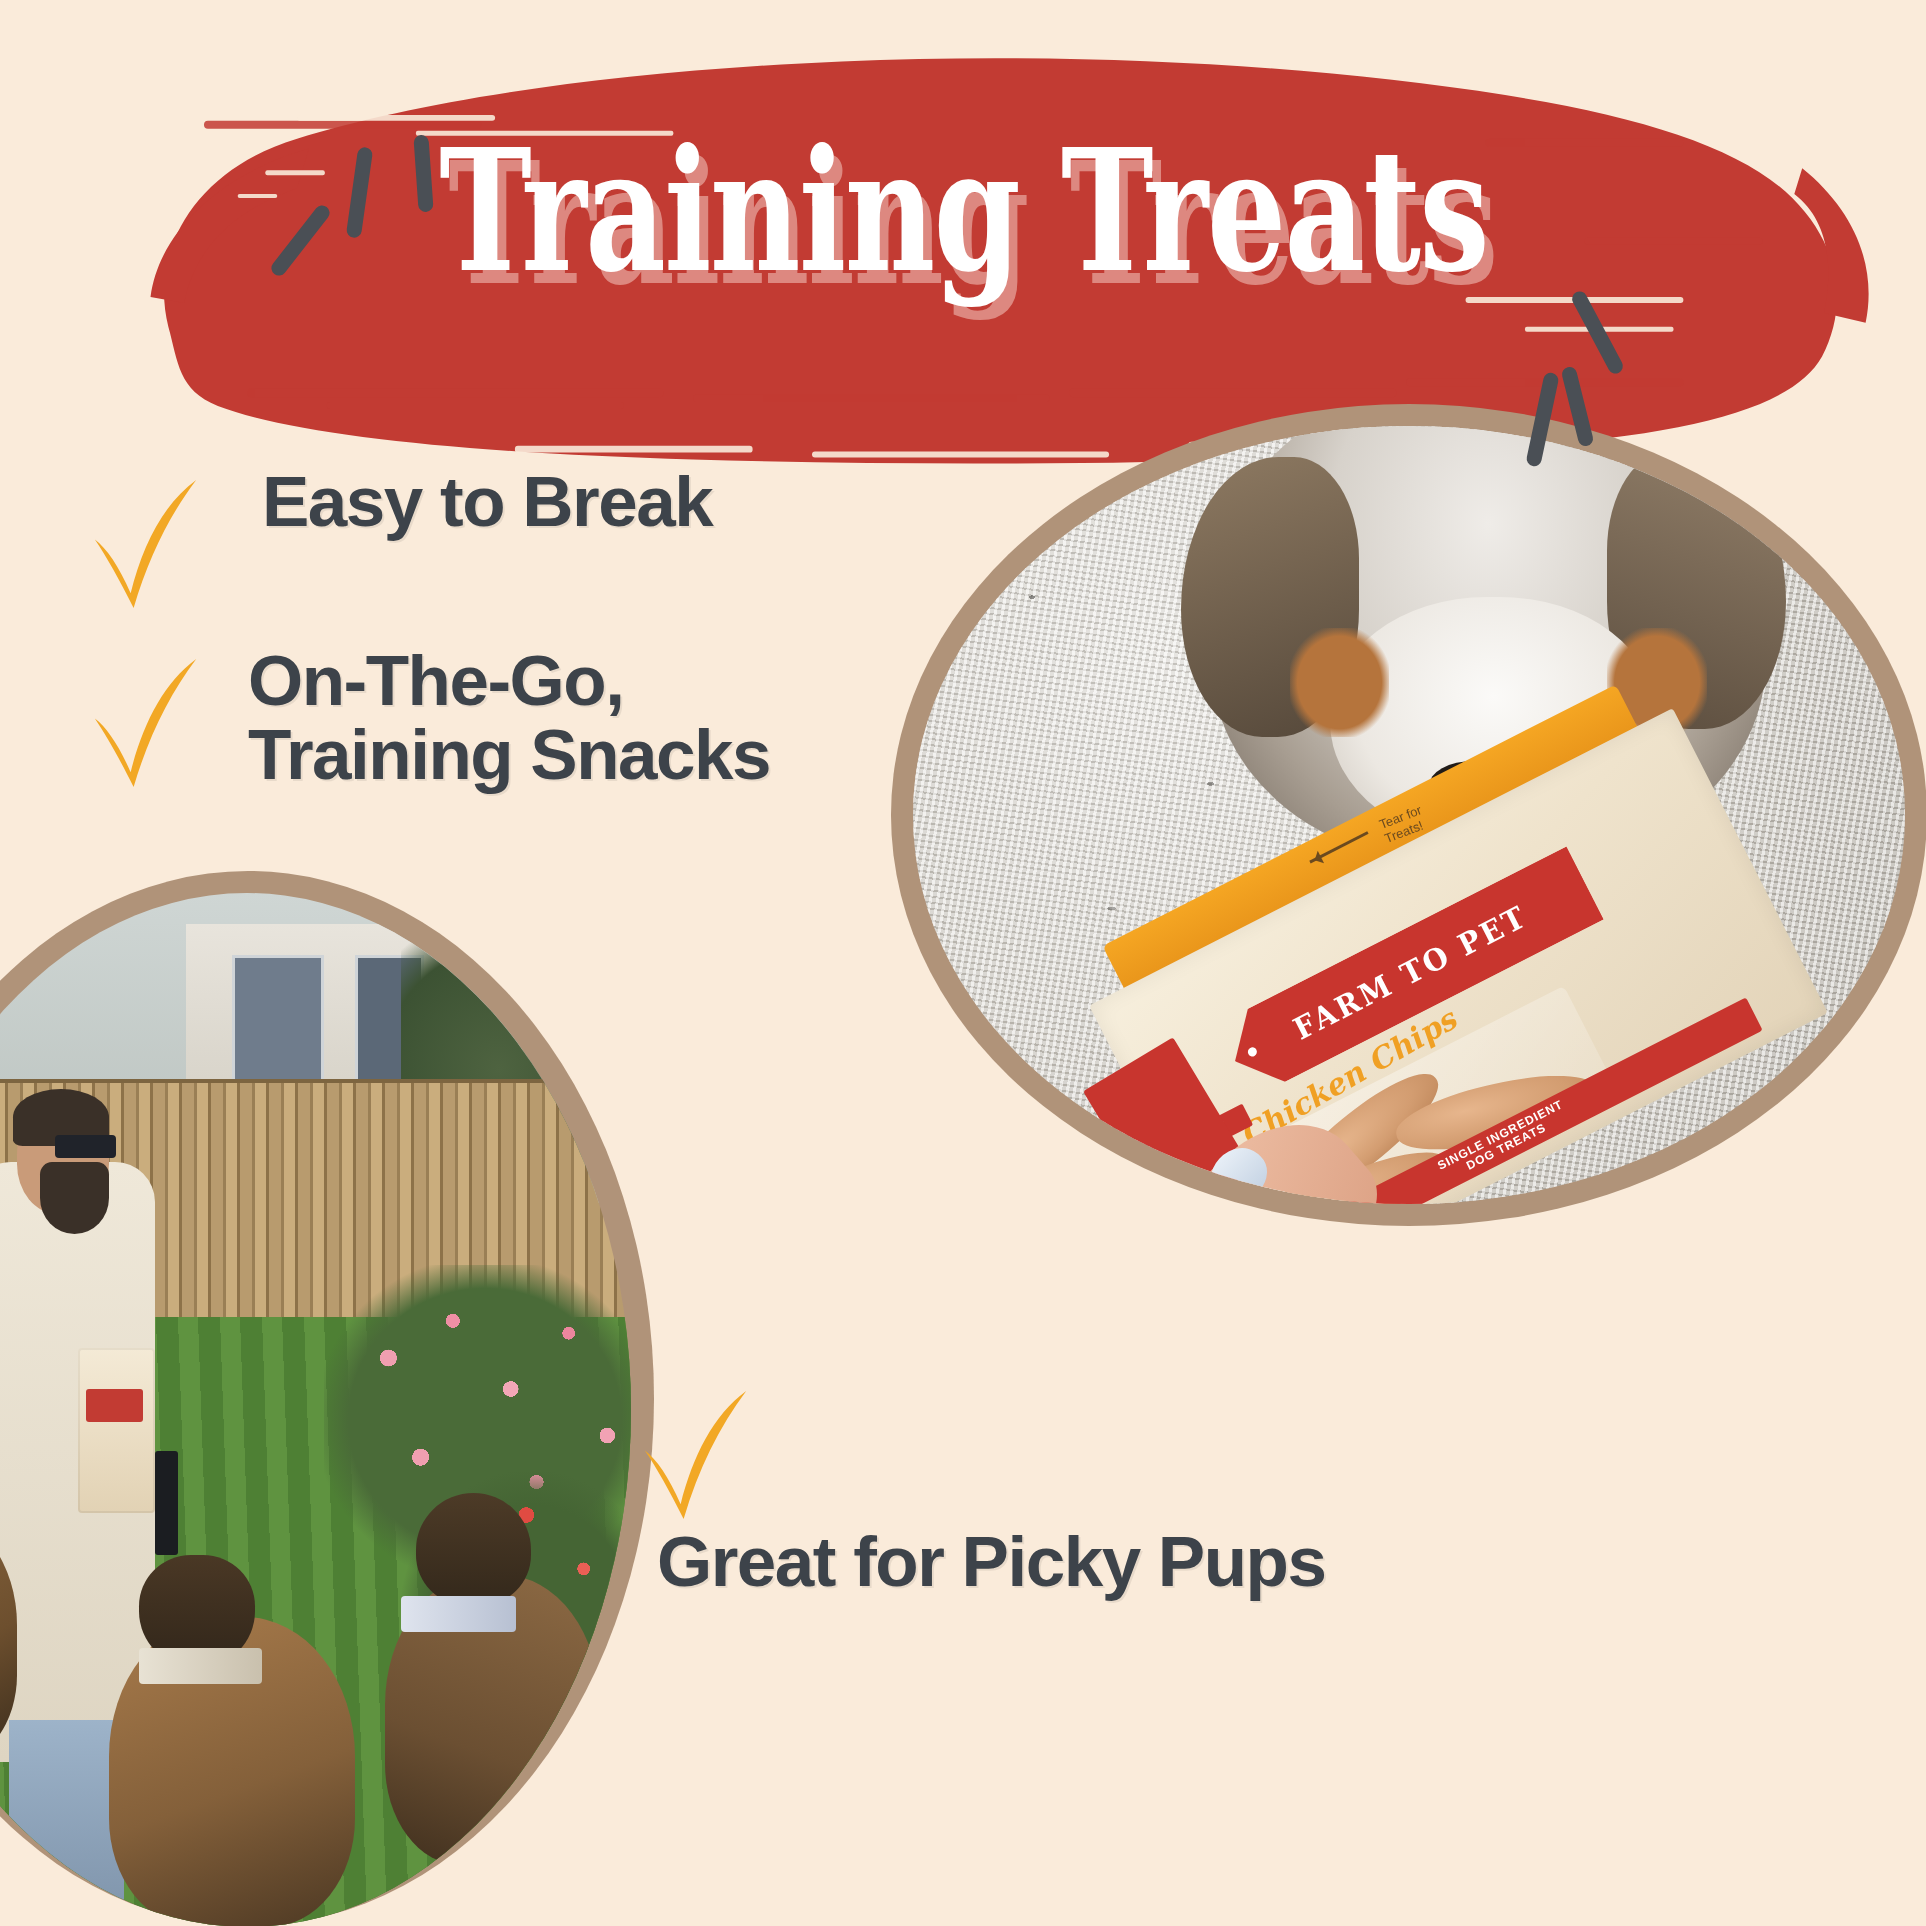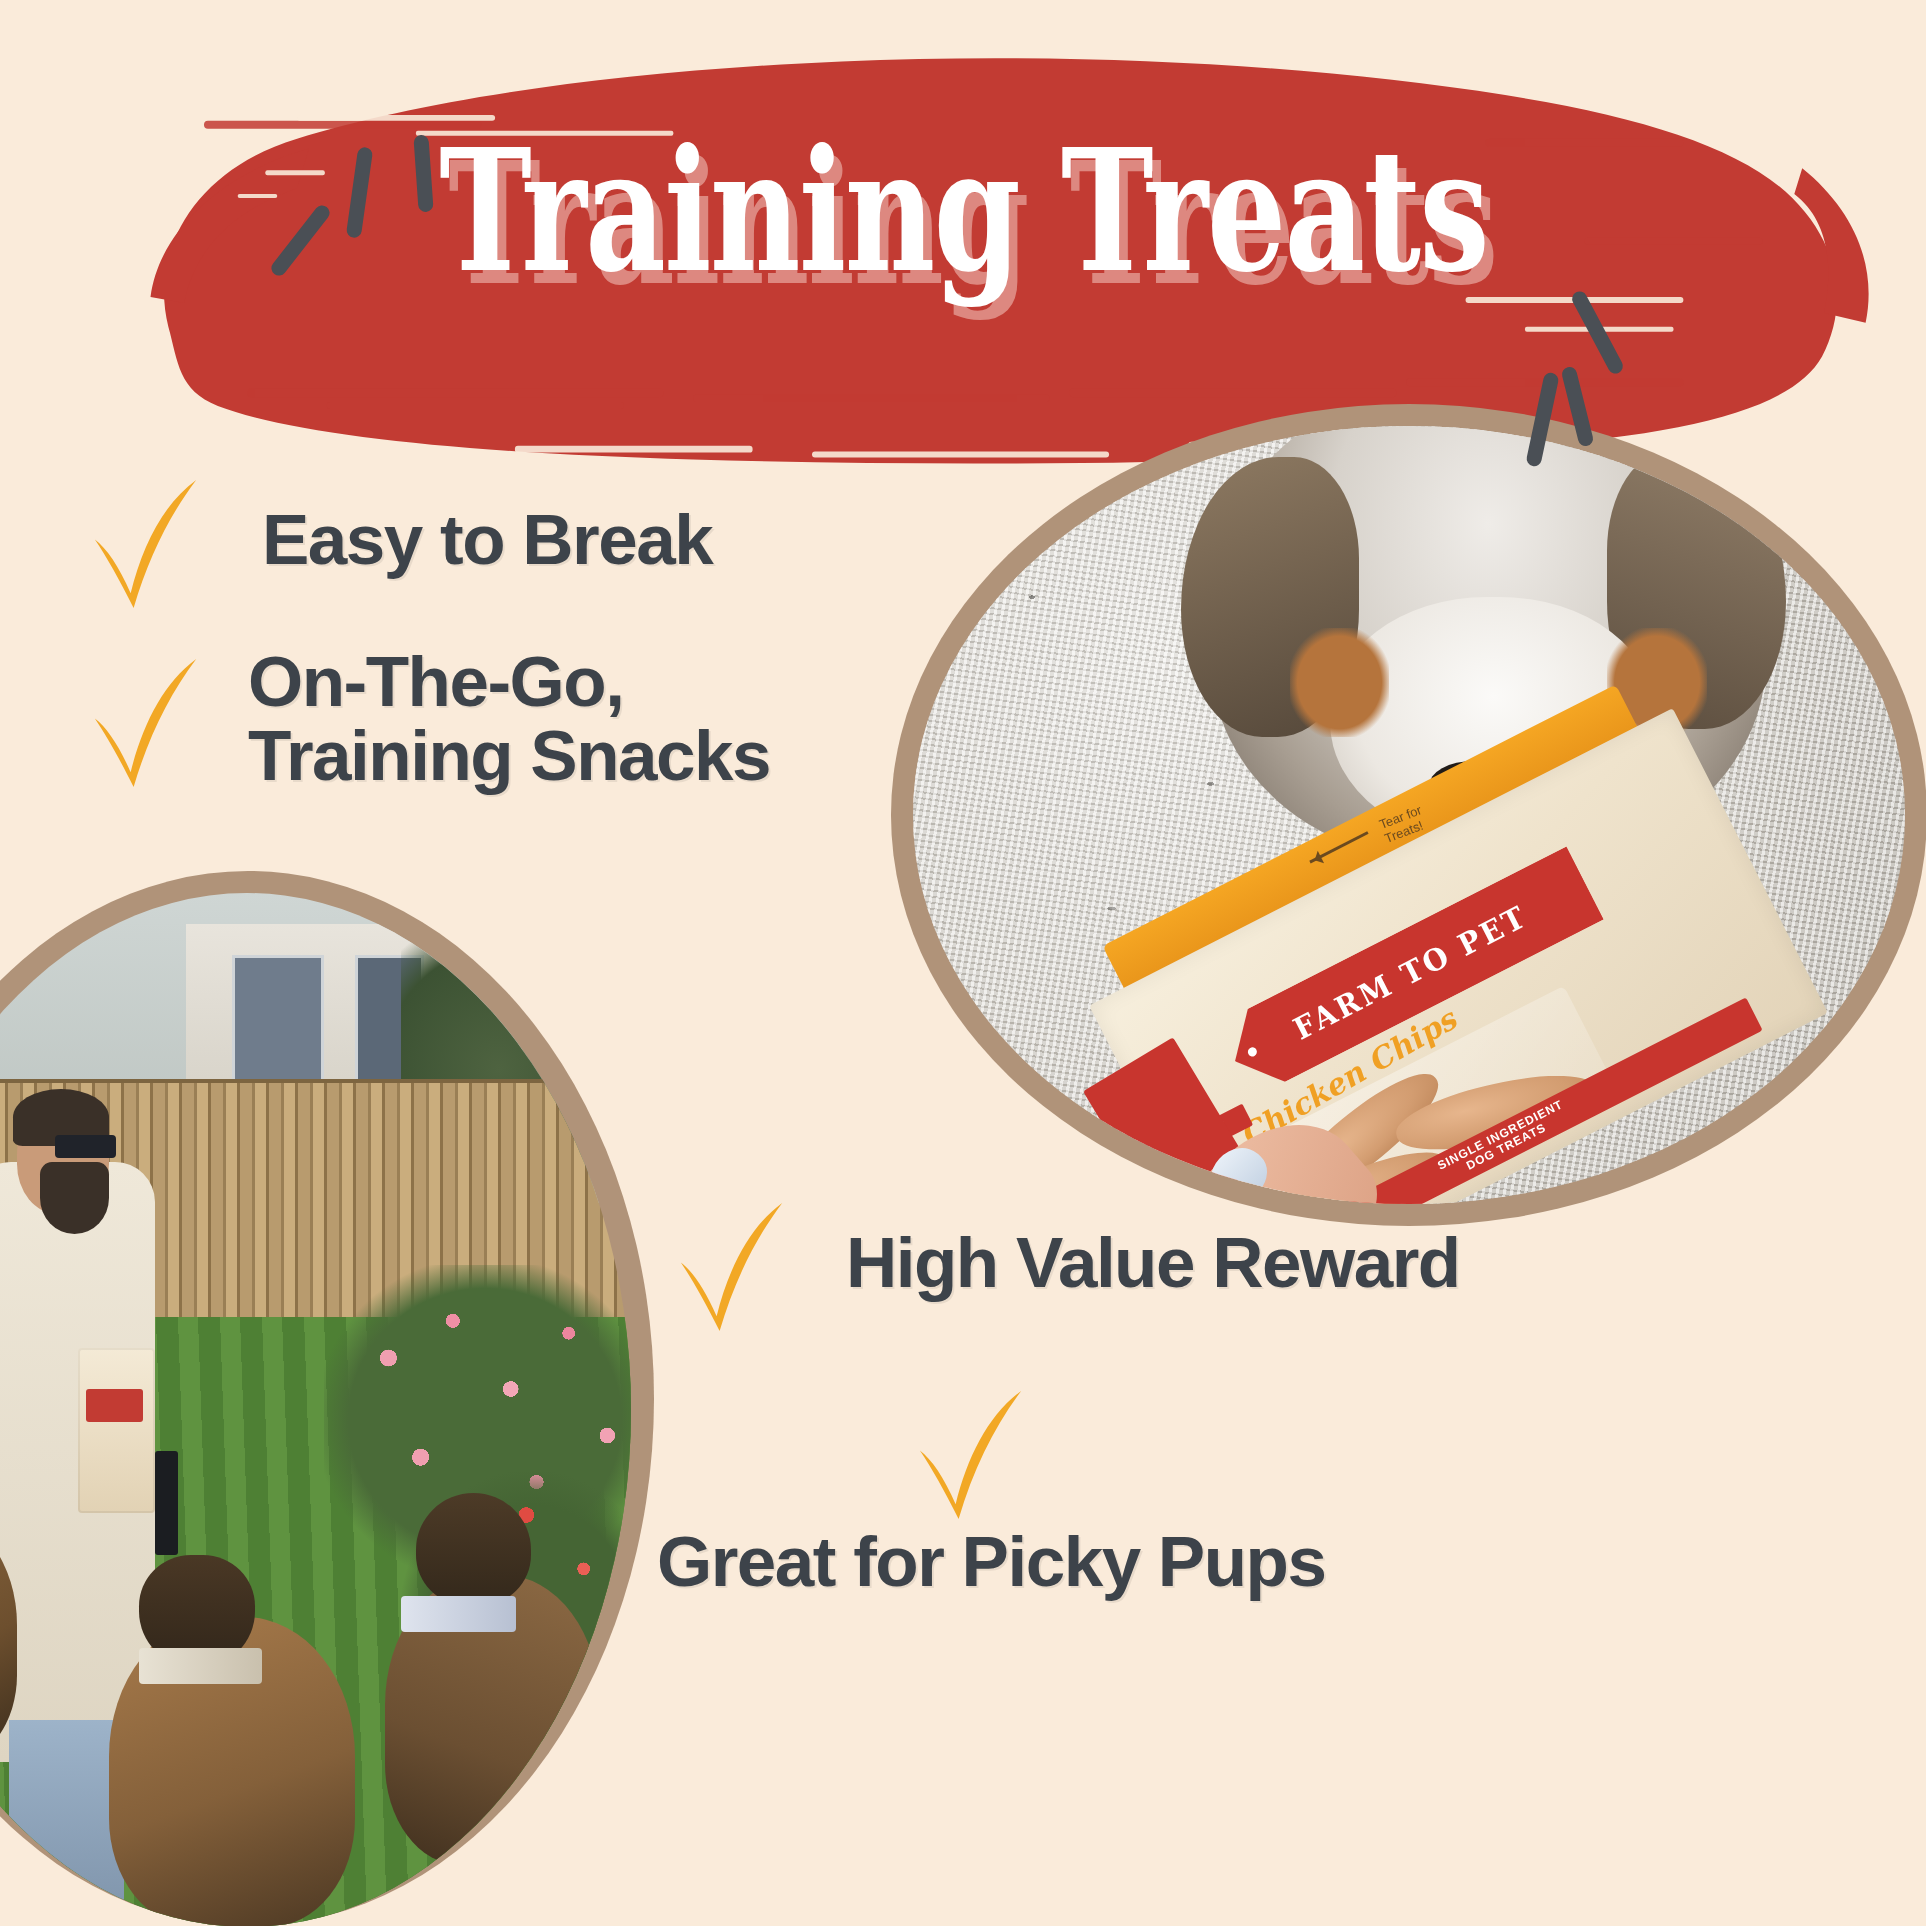--- a/index.html
+++ b/index.html
@@ -51,21 +51,20 @@
     position: absolute;
     background: #4A4F55;
     border-radius: 40px;
     z-index: 6;
   }
 
   
   .bullet {
     position: absolute;
     display: flex;
-    align-items: center;
     z-index: 4;
   }
   .check-icon { flex: 0 0 auto; display: block; }
   .bullet-label {
     font-family: "Liberation Sans", sans-serif;
     font-weight: bold;
     color: #3D434A;
     letter-spacing: -1.5px;
     line-height: 1.04;
     white-space: pre-line;
@@ -392,26 +391,20 @@
   </div>
 
   <div class="bullet" id="bullet-go">
     <svg class="check-icon" width="149" height="149" viewBox="0 0 100 100">
       <path d="M12 50 C20 56 28 68 36 86 C44 54 58 26 80 10 C62 34 48 62 38 96 C28 76 20 62 12 50 Z" fill="#F2A825"></path>
     </svg>
     <div class="bullet-label">On-The-Go,
 Training Snacks</div>
   </div>
 
-  <div class="bullet" id="bullet-high">
-    <svg class="check-icon" width="149" height="149" viewBox="0 0 100 100">
-      <path d="M12 50 C20 56 28 68 36 86 C44 54 58 26 80 10 C62 34 48 62 38 96 C28 76 20 62 12 50 Z" fill="#F2A825"></path>
-    </svg>
-    <div class="bullet-label">High Value Reward</div>
-  </div>
 
   <div class="bullet" id="bullet-picky">
     <svg class="check-icon" width="149" height="149" viewBox="0 0 100 100">
       <path d="M12 50 C20 56 28 68 36 86 C44 54 58 26 80 10 C62 34 48 62 38 96 C28 76 20 62 12 50 Z" fill="#F2A825"></path>
     </svg>
     <div class="bullet-label">Great for Picky Pups</div>
   </div>
 
   <div class="photo-ring" id="photo-puppy-ring"></div>
   <div class="photo-circle" id="photo-puppy">

